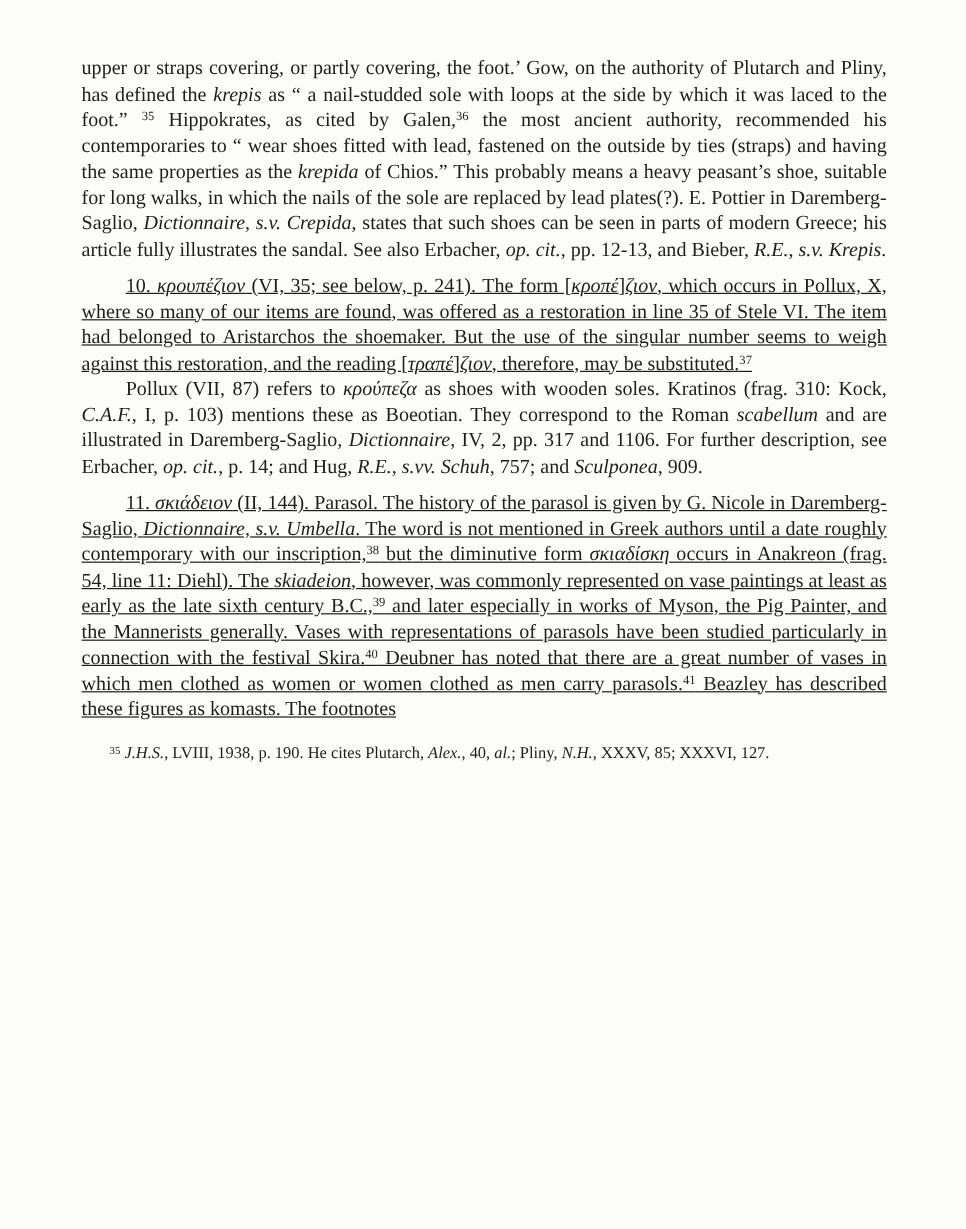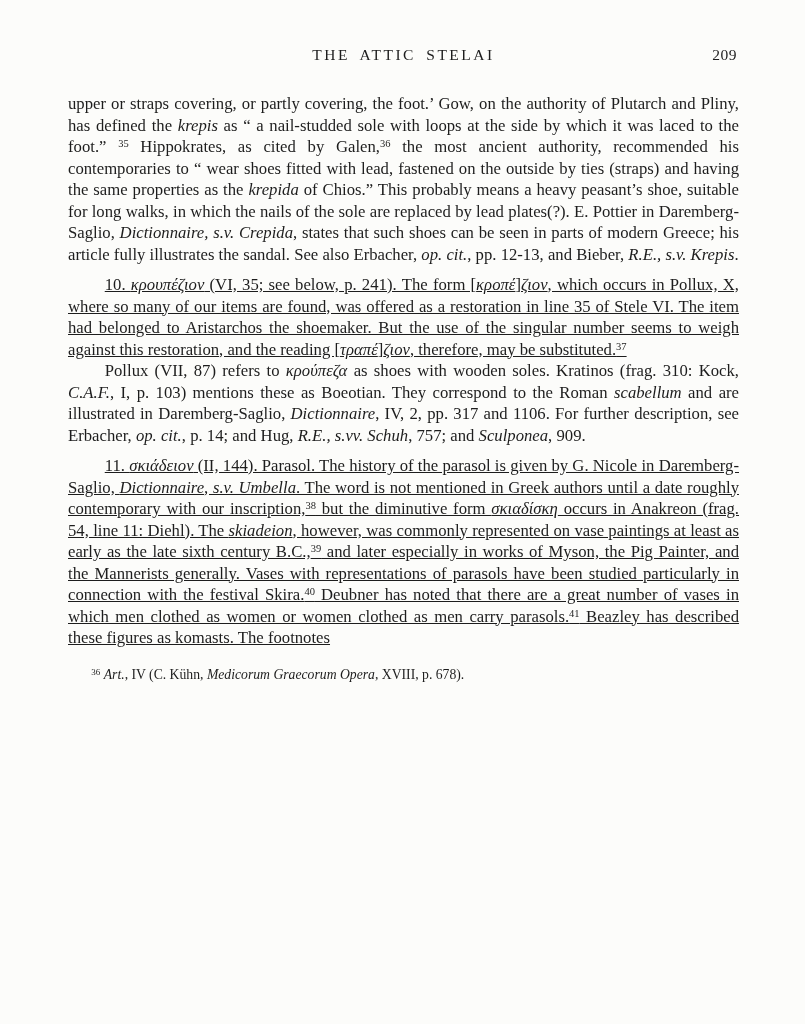--- a/index.html
+++ b/index.html
@@ -52,26 +52,22 @@
     font-size: 13.7px;
     line-height: 17.6px;
     text-indent: 1.7em;
   }
   .fn sup { font-size: 9px; top: -0.4em; }
 </style>
 </head>
 <body>
 
 <div class="page">
-  <div class="header">
-    <span class="title">THE ATTIC STELAI</span>
-    <span class="pagenum">209</span>
-  </div>
   <div class="body-text" id="body-text">
       <p class="para"><span>upper or straps covering, or partly covering, the foot.’ Gow, on the authority of Plutarch and Pliny, has defined the </span><span class="it">krepis</span><span> as “ a nail-studded sole with loops at the side by which it was laced to the foot.” </span><sup>35</sup><span> Hippokrates, as cited by Galen,</span><sup>36</sup><span> the most ancient authority, recommended his contemporaries to “ wear shoes fitted with lead, fastened on the outside by ties (straps) and having the same properties as the </span><span class="it">krepida</span><span> of Chios.”  This probably means a heavy peasant’s shoe, suitable for long walks, in which the nails of the sole are replaced by lead plates(?).  E. Pottier in Daremberg-Saglio, </span><span class="it">Dictionnaire, s.v. Crepida</span><span>, states that such shoes can be seen in parts of modern Greece; his article fully illustrates the sandal.  See also Erbacher, </span><span class="it">op. cit.</span><span>, pp. 12-13, and Bieber, </span><span class="it">R.E., s.v. Krepis</span><span>.</span></p>
       <p class="para ind sp"><span>10. </span><span class="it">κρουπέζιον</span><span> (VI, 35; see below, p. 241).  The form [</span><span class="it">κροπέ</span><span>]</span><span class="it">ζιον</span><span>, which occurs in Pollux, X, where so many of our items are found, was offered as a restoration in line 35 of Stele VI.  The item had belonged to Aristarchos the shoemaker.  But the use of the singular number seems to weigh against this restoration, and the reading [</span><span class="it">τραπέ</span><span>]</span><span class="it">ζιον</span><span>, therefore, may be substituted.</span><sup>37</sup></p>
       <p class="para ind"><span>Pollux (VII, 87) refers to </span><span class="it">κρούπεζα</span><span> as shoes with wooden soles.  Kratinos (frag. 310: Kock, </span><span class="it">C.A.F.</span><span>, I, p. 103) mentions these as Boeotian.  They correspond to the Roman </span><span class="it">scabellum</span><span> and are illustrated in Daremberg-Saglio, </span><span class="it">Dictionnaire</span><span>, IV, 2, pp. 317 and 1106.  For further description, see Erbacher, </span><span class="it">op. cit.</span><span>, p. 14; and Hug, </span><span class="it">R.E., s.vv. Schuh</span><span>, 757; and </span><span class="it">Sculponea</span><span>, 909.</span></p>
       <p class="para ind sp"><span>11. </span><span class="it">σκιάδειον</span><span> (II, 144).  Parasol.  The history of the parasol is given by G. Nicole in Daremberg-Saglio, </span><span class="it">Dictionnaire, s.v. Umbella</span><span>.  The word is not mentioned in Greek authors until a date roughly contemporary with our inscription,</span><sup>38</sup><span> but the diminutive form </span><span class="it">σκιαδίσκη</span><span> occurs in Anakreon (frag. 54, line 11: Diehl).  The </span><span class="it">skiadeion</span><span>, however, was commonly represented on vase paintings at least as early as the late sixth century B.C.,</span><sup>39</sup><span> and later especially in works of Myson, the Pig Painter, and the Mannerists generally.  Vases with representations of parasols have been studied particularly in connection with the festival Skira.</span><sup>40</sup><span> Deubner has noted that there are a great number of vases in which men clothed as women or women clothed as men carry parasols.</span><sup>41</sup><span> Beazley has described these figures as komasts.  The footnotes</span></p>
     </div>
   <div class="footnotes" id="footnotes">
-      <p class="fn"><sup>36</sup><span> </span><span class="it">Art.</span><span>, IV (C. Kühn, </span><span class="it">Medicorum Graecorum Opera</span><span>, XVIII, p. 678).</span></p>
+      <p class="fn"><sup>35</sup><span> </span><span class="it">J.H.S.</span><span>, LVIII, 1938, p. 190.  He cites Plutarch, </span><span class="it">Alex.</span><span>, 40, </span><span class="it">al.</span><span>; Pliny, </span><span class="it">N.H.</span><span>, XXXV, 85; XXXVI, 127.</span></p>
     </div>
 </div>
 
 </body></html>

